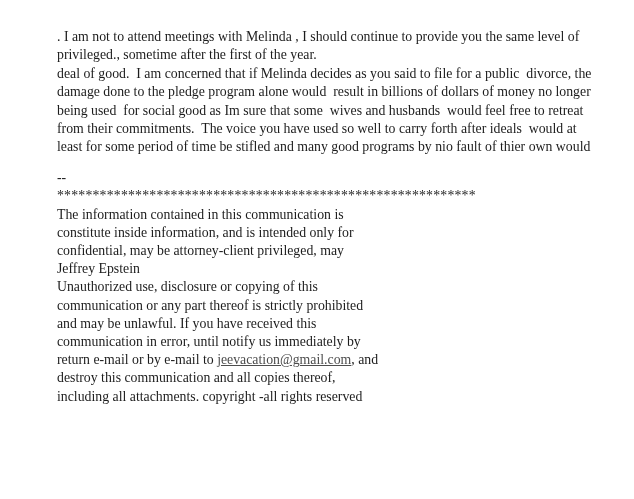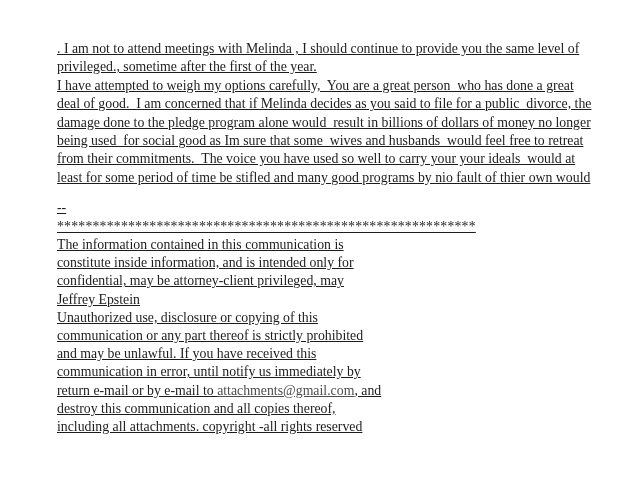--- a/index.html
+++ b/index.html
@@ -8,22 +8,21 @@
     background: #ffffff;
   }
   body {
     width: 634px;
     height: 499px;
     overflow: hidden;
     font-family: "Liberation Serif", "DejaVu Serif", serif;
     color: #1c1c1c;
   }
   .page {
-    padding: 40px 36px 0 57px;
-    text-decoration: underline;
+    padding: 28px 36px 0 57px;
   }
   .line {
     white-space: pre;
     font-size: 13.8px;
     line-height: 18.4px;
   }
   .sig-delim {
     margin-top: 12px;
   }
   .asterisks {
@@ -39,46 +38,45 @@
   }
 </style>
 </head>
 <body>
 
 <div class="page">
 
   <div class="body-text">
       <div class="line">. I am not to attend meetings with Melinda , I should continue to provide you the same level of</div>
       <div class="line">privileged., sometime after the first of the year.</div>
-      <div class="line">I have attempted to weigh my options carefully,  You are a great person  who has done a great</div>
       <div class="line">deal of good.  I am concerned that if Melinda decides as you said to file for a public  divorce, the</div>
       <div class="line">damage done to the pledge program alone would  result in billions of dollars of money no longer</div>
       <div class="line">being used  for social good as Im sure that some  wives and husbands  would feel free to retreat</div>
-      <div class="line">from their commitments.  The voice you have used so well to carry your your ideals  would at</div>
+      <div class="line">from their commitments.  The voice you have used so well to carry forth after ideals  would at</div>
       <div class="line">least for some period of time be stifled and many good programs by nio fault of thier own would</div>
     </div>
 
   <div class="line sig-delim">--</div>
 
   <div class="line asterisks">***********************************************************</div>
 
   <div class="disclaimer">
 
     <div>
         <div class="line">The information contained in this communication is</div>
         <div class="line">constitute inside information, and is intended only for</div>
         <div class="line">confidential, may be attorney-client privileged, may</div>
         <div class="line">Jeffrey Epstein</div>
         <div class="line">Unauthorized use, disclosure or copying of this</div>
         <div class="line">communication or any part thereof is strictly prohibited</div>
         <div class="line">and may be unlawful. If you have received this</div>
         <div class="line">communication in error, until notify us immediately by</div>
       </div>
 
-    <div class="line"><span>return e-mail or by e-mail to </span><a class="email-link" href="#">attachments@gmail.com</a><span>, and</span></div>
+    <div class="line"><span>return e-mail or by e-mail to </span><a class="email-link" href="#">jeevacation@gmail.com</a><span>, and</span></div>
 
     <div>
         <div class="line">destroy this communication and all copies thereof,</div>
         <div class="line">including all attachments. copyright -all rights reserved</div>
       </div>
 
   </div>
 
 </div>
 

